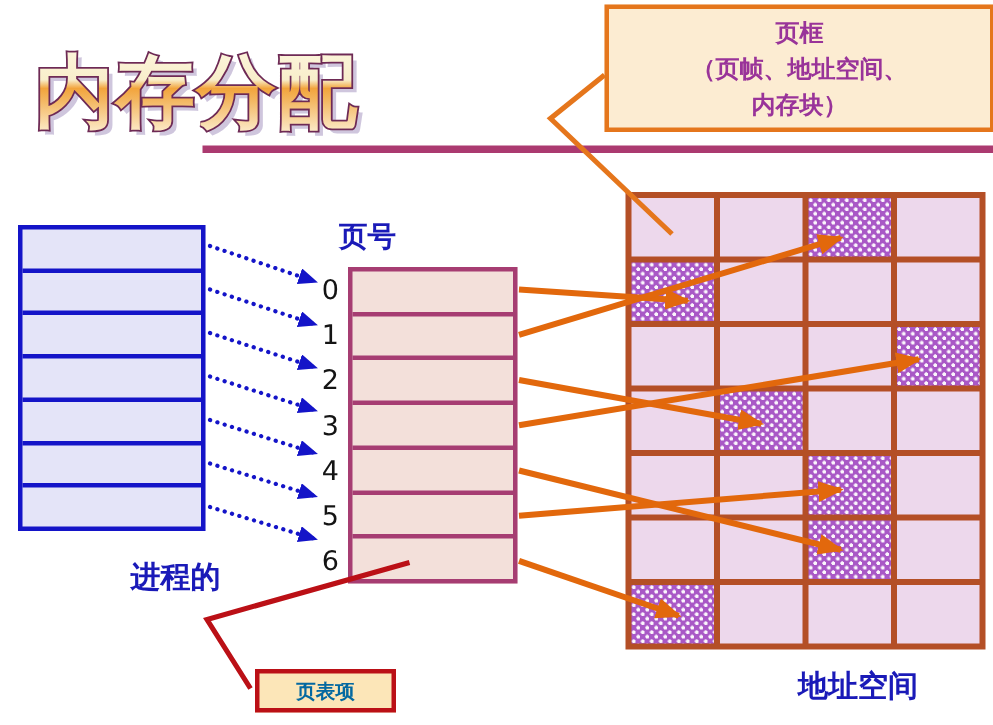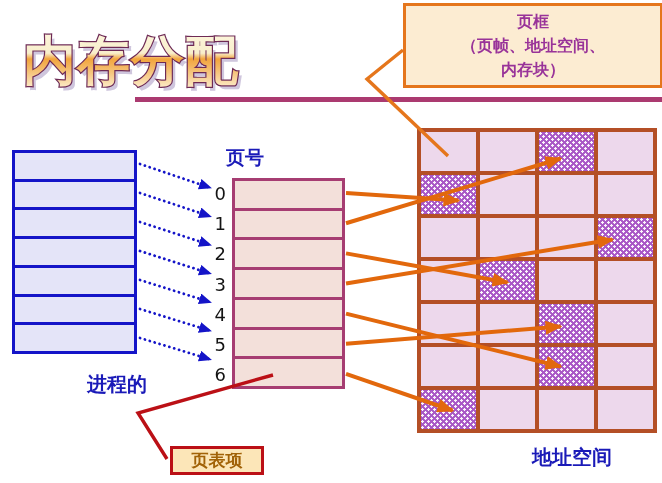--- a/index.html
+++ b/index.html
@@ -46,21 +46,21 @@
   
   #frame-callout{
     position:absolute;left:403px;top:3px;width:260px;height:85px;
     border:3px solid #e5761c;background:#fcecd2;box-sizing:border-box;
     color:#993399;font-weight:bold;font-size:16px;line-height:24px;
     text-align:center;display:flex;flex-direction:column;justify-content:center;
   }
   #pte-callout{
     position:absolute;left:170px;top:446px;width:94px;height:29px;
     border:3px solid #bb1016;background:#fce6b8;box-sizing:border-box;
-    color:#a16207;font-weight:bold;font-size:17px;
+    color:#0369a1;font-weight:bold;font-size:13px;
     display:flex;align-items:center;justify-content:center;
   }
   
   .blue-label{color:#1a1ab8;font-weight:bold;position:absolute;text-align:right;}
   #label-page-no{left:192px;top:145px;width:72px;font-size:19px;}
   #label-page-table{left:240px;top:396px;width:100px;font-size:20px;}
   #label-phys-mem{left:452px;top:444px;width:160px;font-size:20px;}
   #label-addr-space{left:2px;top:359px;width:145px;font-size:20px;line-height:26px;margin-top:12px;}
   
   .page-num{

